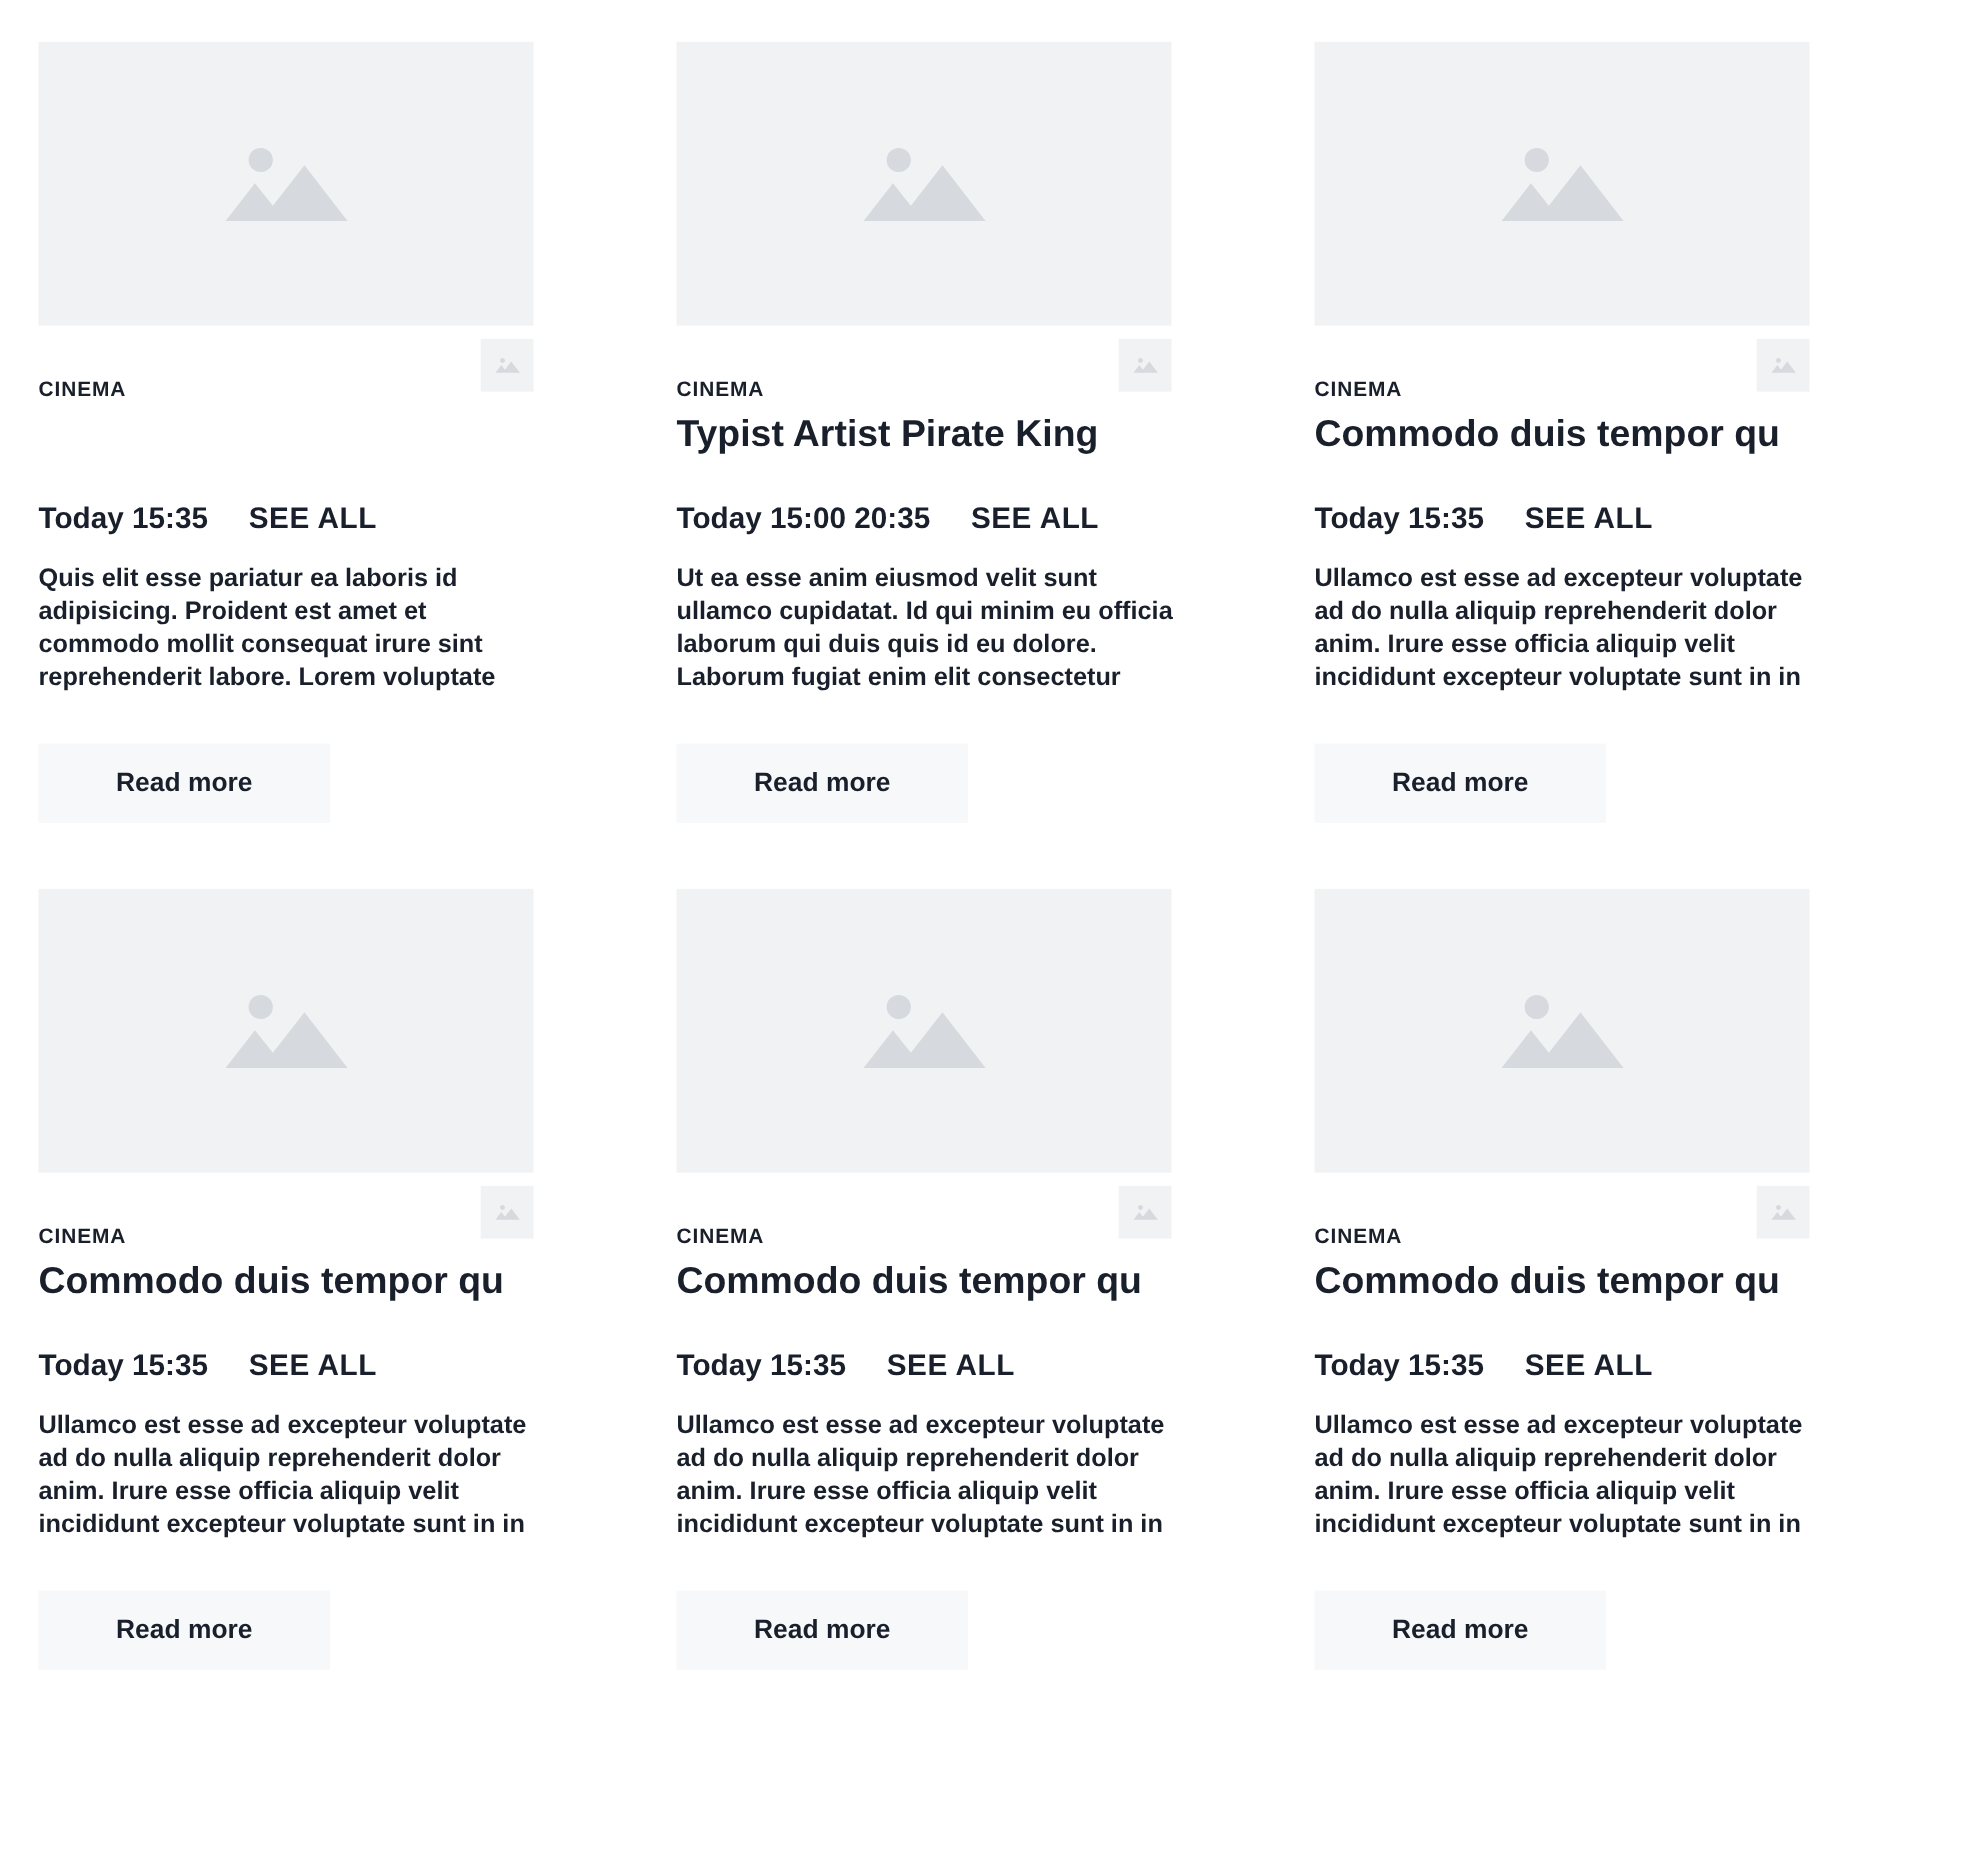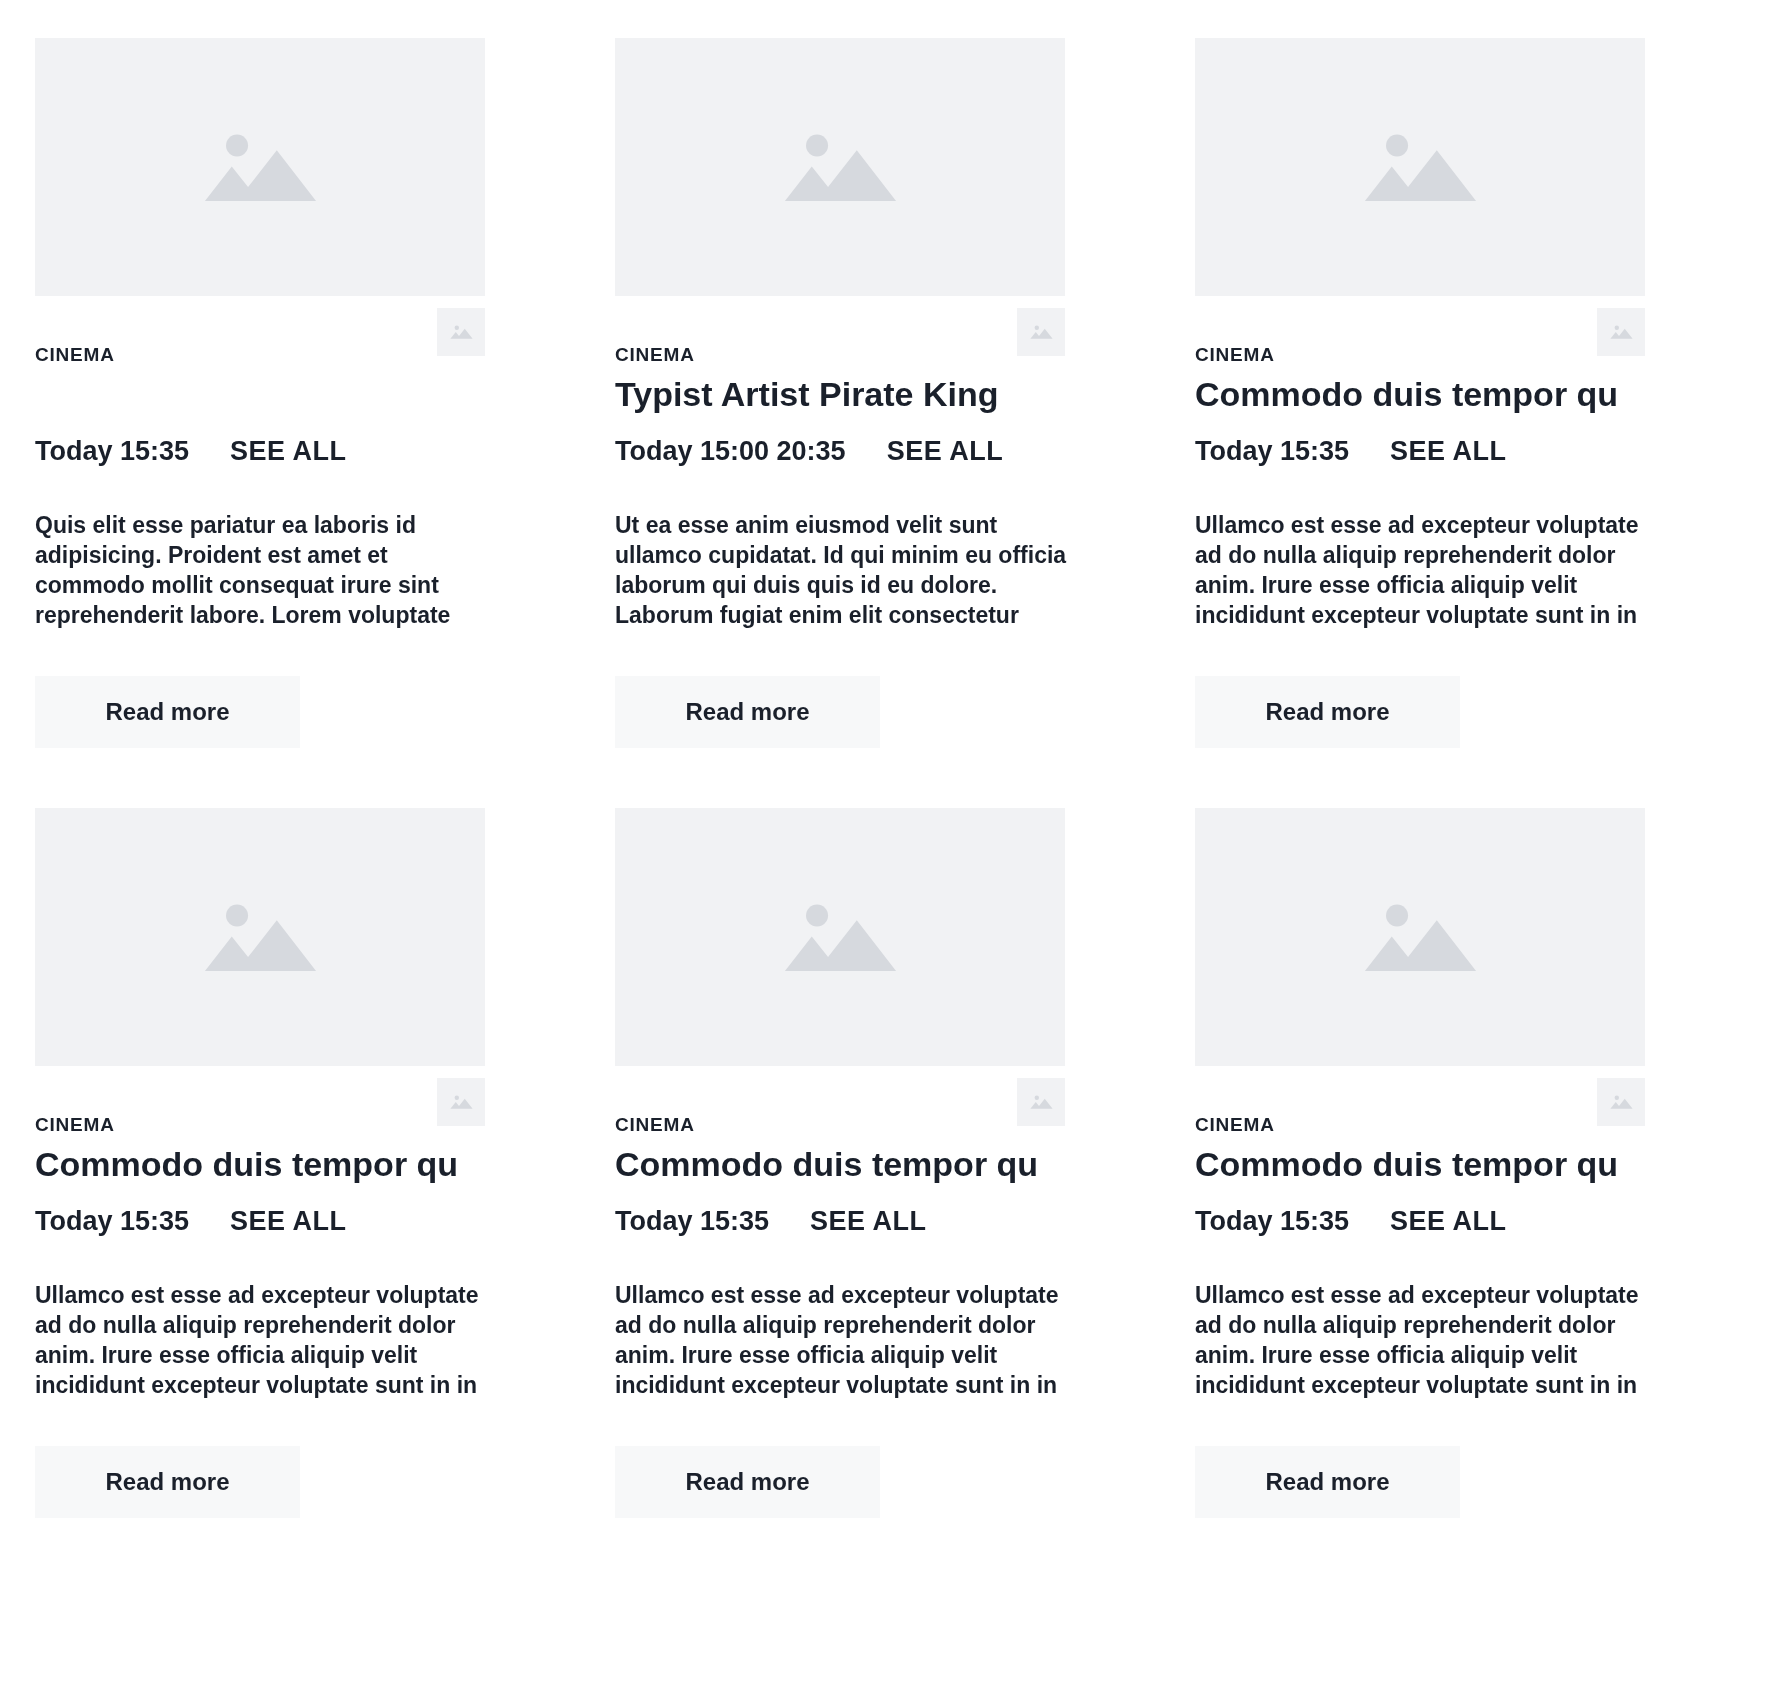--- a/index.html
+++ b/index.html
@@ -47,27 +47,27 @@
     text-align: center;
   }
   .title {
     position: absolute; top: 336px; left: 0;
     width: 455px;
     font-size: 34px; line-height: 40px; font-weight: 800;
     white-space: nowrap; overflow: hidden;
     cursor: pointer;
   }
   .time-row {
-    position: absolute; top: 398px; left: 0;
-    display: flex; align-items: baseline; column-gap: 41px;
+    position: absolute; top: 418px; left: 0;
+    display: flex; align-items: baseline; column-gap: 27px;
     font-size: 27px; font-weight: 800;
   }
   .see-all {
     color: var(--text); text-decoration: none;
-    letter-spacing: 0.5px; cursor: pointer;
+    letter-spacing: 0.5px; cursor: pointer; margin-left: 10px;
   }
   .desc {
     position: absolute; top: 472px; left: 0;
     width: 455px;
     font-size: 23px; line-height: 30px; font-weight: 700;
     max-height: 120px; overflow: hidden;
   }
   .read-more {
     position: absolute; top: 638px; left: 0;
     width: 265px; height: 72px;

